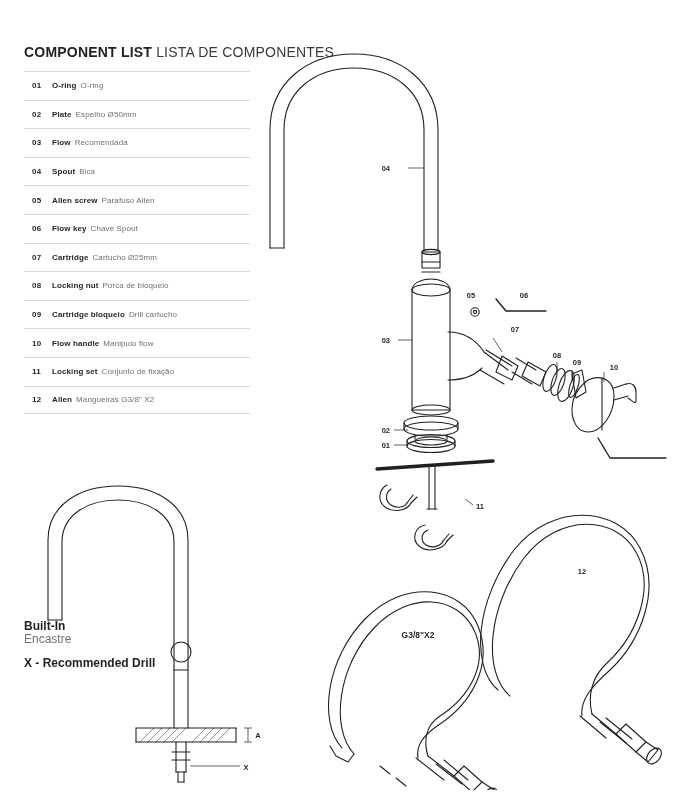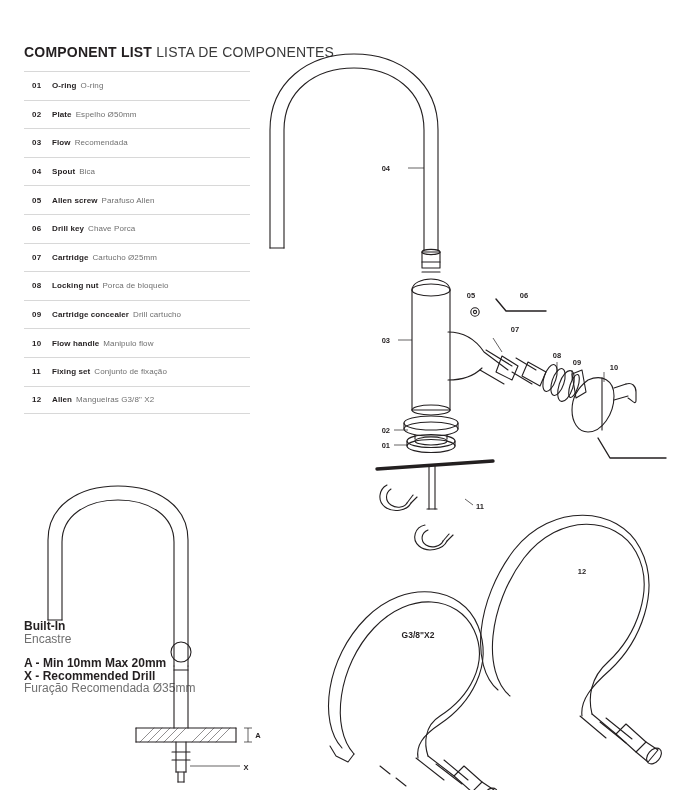--- a/index.html
+++ b/index.html
@@ -131,62 +131,60 @@
     <span class="comp-en">Spout</span>
     <span class="comp-pt">Bica</span>
   </div>
   <div class="comp-row">
     <span class="comp-num">05</span>
     <span class="comp-en">Allen screw</span>
     <span class="comp-pt">Parafuso Allen</span>
   </div>
   <div class="comp-row">
     <span class="comp-num">06</span>
-    <span class="comp-en">Drill key</span>
-    <span class="comp-pt">Chave Porca</span>
+    <span class="comp-en">Flow key</span>
+    <span class="comp-pt">Chave Spout</span>
   </div>
   <div class="comp-row">
     <span class="comp-num">07</span>
     <span class="comp-en">Cartridge</span>
     <span class="comp-pt">Cartucho Ø25mm</span>
   </div>
   <div class="comp-row">
     <span class="comp-num">08</span>
     <span class="comp-en">Locking nut</span>
     <span class="comp-pt">Porca de bloqueio</span>
   </div>
   <div class="comp-row">
     <span class="comp-num">09</span>
-    <span class="comp-en">Cartridge concealer</span>
+    <span class="comp-en">Cartridge bloqueio</span>
     <span class="comp-pt">Drill cartucho</span>
   </div>
   <div class="comp-row">
     <span class="comp-num">10</span>
     <span class="comp-en">Flow handle</span>
     <span class="comp-pt">Manipulo flow</span>
   </div>
   <div class="comp-row">
     <span class="comp-num">11</span>
-    <span class="comp-en">Fixing set</span>
+    <span class="comp-en">Locking set</span>
     <span class="comp-pt">Conjunto de fixação</span>
   </div>
   <div class="comp-row">
     <span class="comp-num">12</span>
     <span class="comp-en">Allen</span>
     <span class="comp-pt">Mangueiras G3/8" X2</span>
   </div>
 </div>
 
 <div id="builtin-notes">
   <div class="b">Built-In</div>
   <div class="g">Encastre</div>
   <div class="gap"></div>
-  <div class="b">A - Min 10mm Max 20mm</div>
   <div class="b">X - Recommended Drill</div>
-  <div class="g">Furação Recomendada Ø35mm</div>
 </div>
 
 <svg class="draw" style="left:250px; top:40px;" width="436" height="420" viewBox="0 0 436 420">
   <g fill="none" stroke="#231f20" stroke-width="1.1" stroke-linecap="round" stroke-linejoin="round">
 
     <path d="M20,208 L20,90 C20,42 58,14 104,14 C150,14 188,42 188,90 L188,210"></path>
 
     <path d="M34,208 L34,90 C34,50 66,28 104,28 C142,28 174,50 174,90 L174,210"></path>
 
     <path d="M20,208 L34,208"></path>

